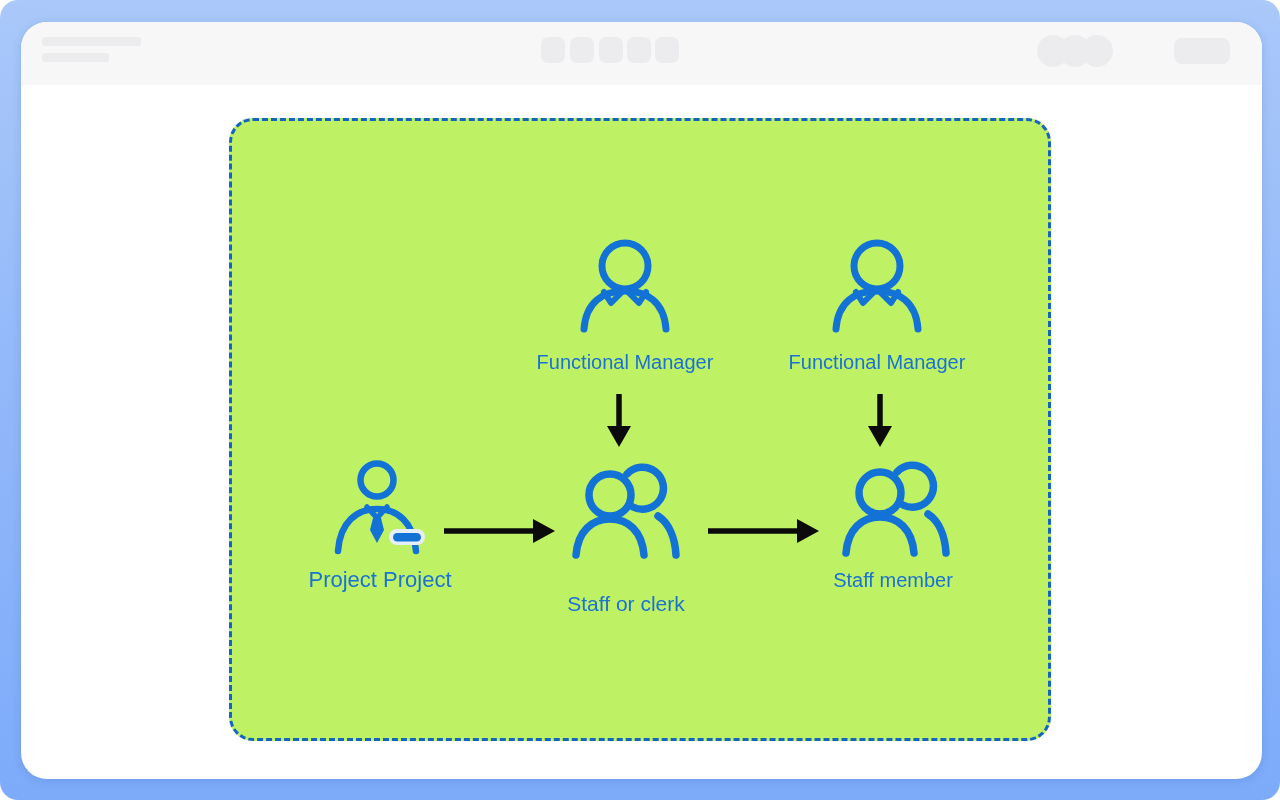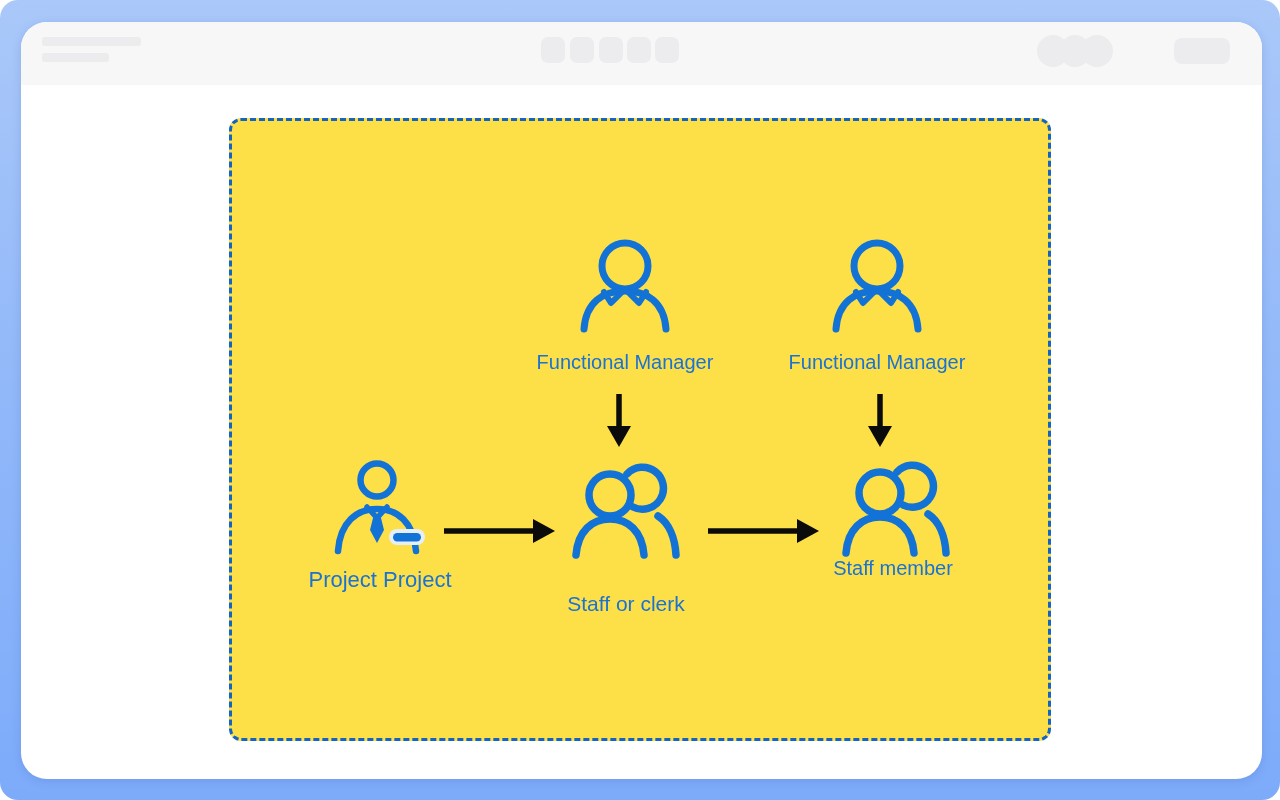--- a/index.html
+++ b/index.html
@@ -23,21 +23,21 @@
   }
   .ph { position: absolute; background: #ececee; }
   .bar  { height: 9px; border-radius: 3px; }
   .sq   { width: 24px; height: 26px; top: 15px; border-radius: 7px; }
   .dot  { width: 32px; height: 32px; top: 13px; border-radius: 50%; }
   .pill { width: 56px; height: 26px; top: 16px; border-radius: 8px; }
 
   
   .panel {
     position: absolute; left: 208px; top: 96px; width: 822px; height: 623px;
-    background: #fde047; border: 3px dashed #1565c0; border-radius: 12px;
+    background: #bef264; border: 3px dashed #1565c0; border-radius: 24px;
   }
   .node { position: absolute; }
   .node svg { display: block; }
   .node-label {
     position: absolute; width: 240px; text-align: center;
     color: #1a72d4; line-height: 26px; white-space: nowrap;
   }
   .fs20 { font-size: 20px; }
   .fs21 { font-size: 21px; }
   .fs22 { font-size: 22px; }
@@ -140,17 +140,17 @@
       </div>
 
       <div class="node" style="left:608px; top:332px;">
         <svg width="112" height="104" viewBox="0 0 112 104" fill="none">
           <path d="M57,19 A21,21 0 1 1 63,52" stroke="#1272d6" stroke-width="7.5" stroke-linecap="round"></path>
           <path d="M88,61 C99,68 105,83 106,100" stroke="#1272d6" stroke-width="7.5" stroke-linecap="round"></path>
           <circle cx="40" cy="40" r="21" stroke="#1272d6" stroke-width="7.5"></circle>
           <path d="M6,100 C8,76 22,64 40,64 C58,64 72,76 74,100" stroke="#1272d6" stroke-width="7.5" stroke-linecap="round"></path>
         </svg>
       </div>
-      <div class="node-label fs20" style="left:541px; top:434px;">Staff member</div>
+      <div class="node-label fs20" style="left:541px; top:446px;">Staff member</div>
 
     </div>
   </div>
 </div>
 
 </body></html>

